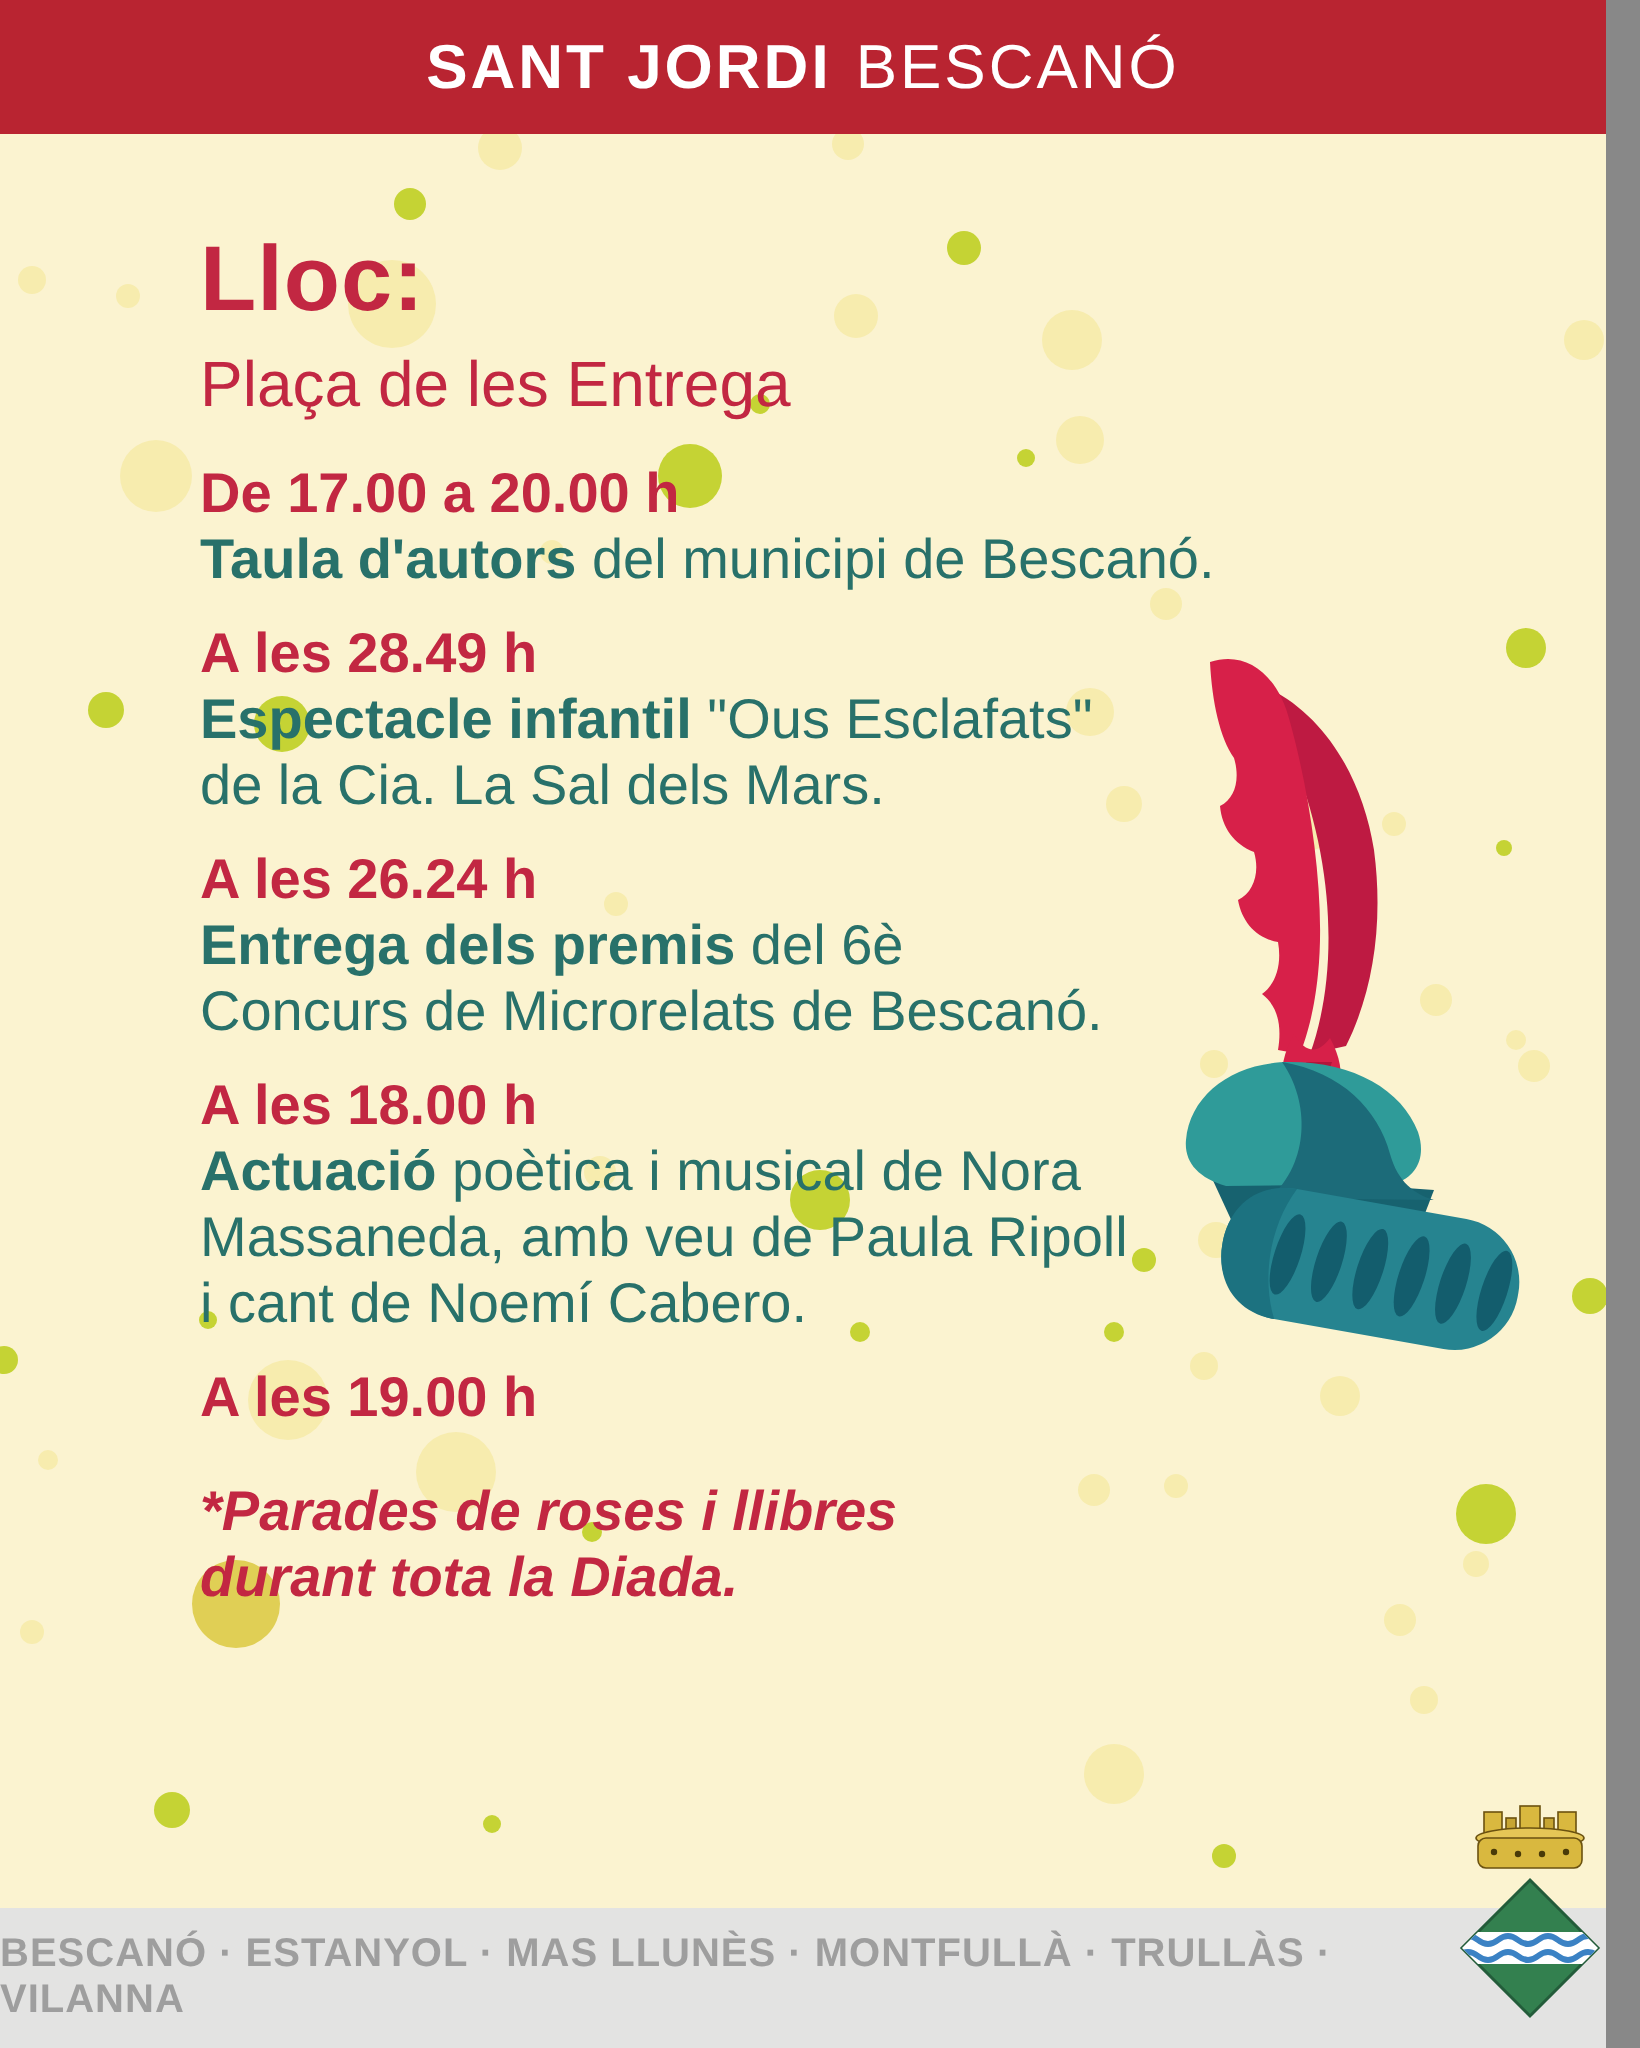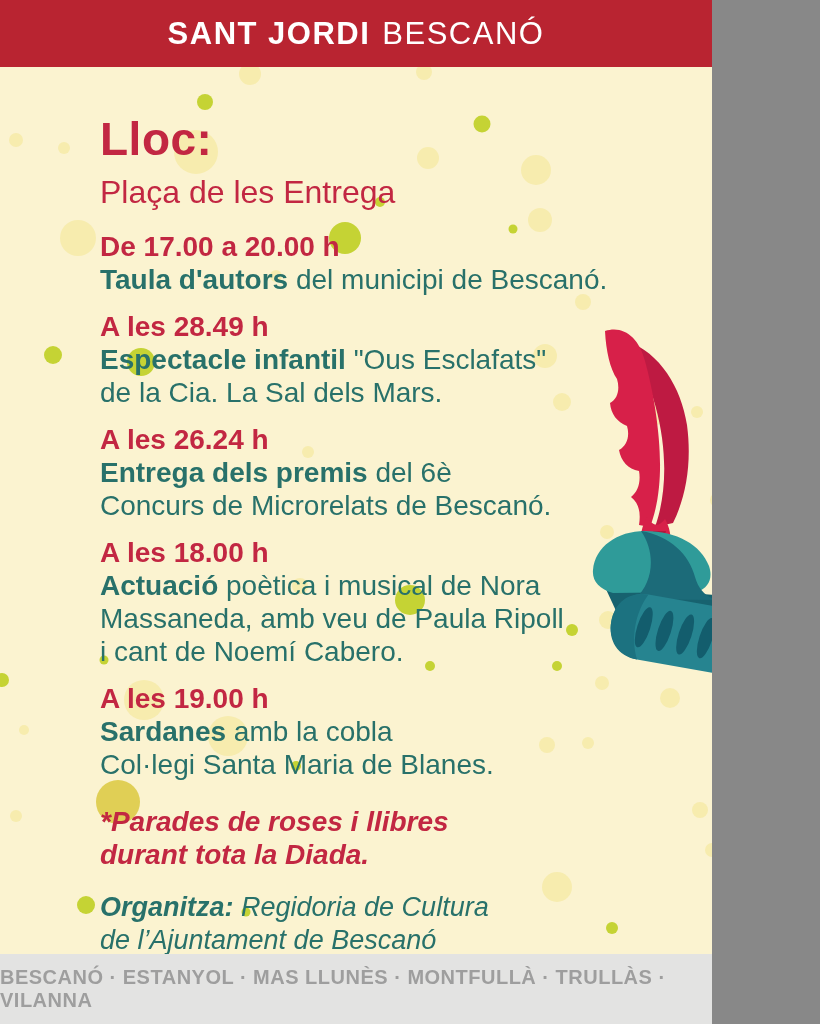--- a/index.html
+++ b/index.html
@@ -1,17 +1,17 @@
 <!DOCTYPE html>
 <html><head>
 <meta charset="utf-8">
 <style>
   html,body{margin:0;padding:0;background:#888;}
   .poster{
-    position:relative;width:712px;height:1024px;overflow:hidden;
+    position:relative;width:803px;height:1024px;overflow:hidden;
     background:var(--cream,#fbf3d0);
     font-family:"Liberation Sans",sans-serif;
   }
   
   #dots-layer{position:absolute;inset:0;z-index:0;}
   .dot{position:absolute;border-radius:50%;transform:translate(-50%,-50%);}
   
   .banner{
     position:absolute;top:0;left:0;width:100%;height:67px;z-index:3;
     background:var(--banner,#b92431);
@@ -173,29 +173,25 @@
 
     <section class="event">
       <div class="time">A les 18.00 h</div>
       <div class="desc"><b>Actuació</b><span> poètica i musical de Nora
 Massaneda, amb veu de Paula Ripoll
 i cant de Noemí Cabero.</span></div>
     </section>
 
     <section class="event">
       <div class="time">A les 19.00 h</div>
-      <div class="desc"><b>Sardanes</b><span> amb la cobla
-Col·legi Santa Maria de Blanes.</span></div>
     </section>
 
     <div class="note">*Parades de roses i llibres
 durant tota la Diada.</div>
 
-    <div class="org"><b>Organitza:</b><span> Regidoria de Cultura
-de l’Ajuntament de Bescanó</span></div>
   </main>
 
   <svg class="crest-svg" width="78" height="116" viewBox="0 0 78 116">
     <g stroke="#6b5210" stroke-width="0.8">
       <rect x="16" y="8" width="9" height="13" fill="#d9b83f"></rect>
       <rect x="34" y="5" width="10" height="16" fill="#d9b83f"></rect>
       <rect x="53" y="8" width="9" height="13" fill="#d9b83f"></rect>
       <rect x="27" y="11" width="5" height="9" fill="#c7a532"></rect>
       <rect x="46" y="11" width="5" height="9" fill="#c7a532"></rect>
       <ellipse cx="39" cy="21" rx="27" ry="5" fill="#e5c656"></ellipse>

